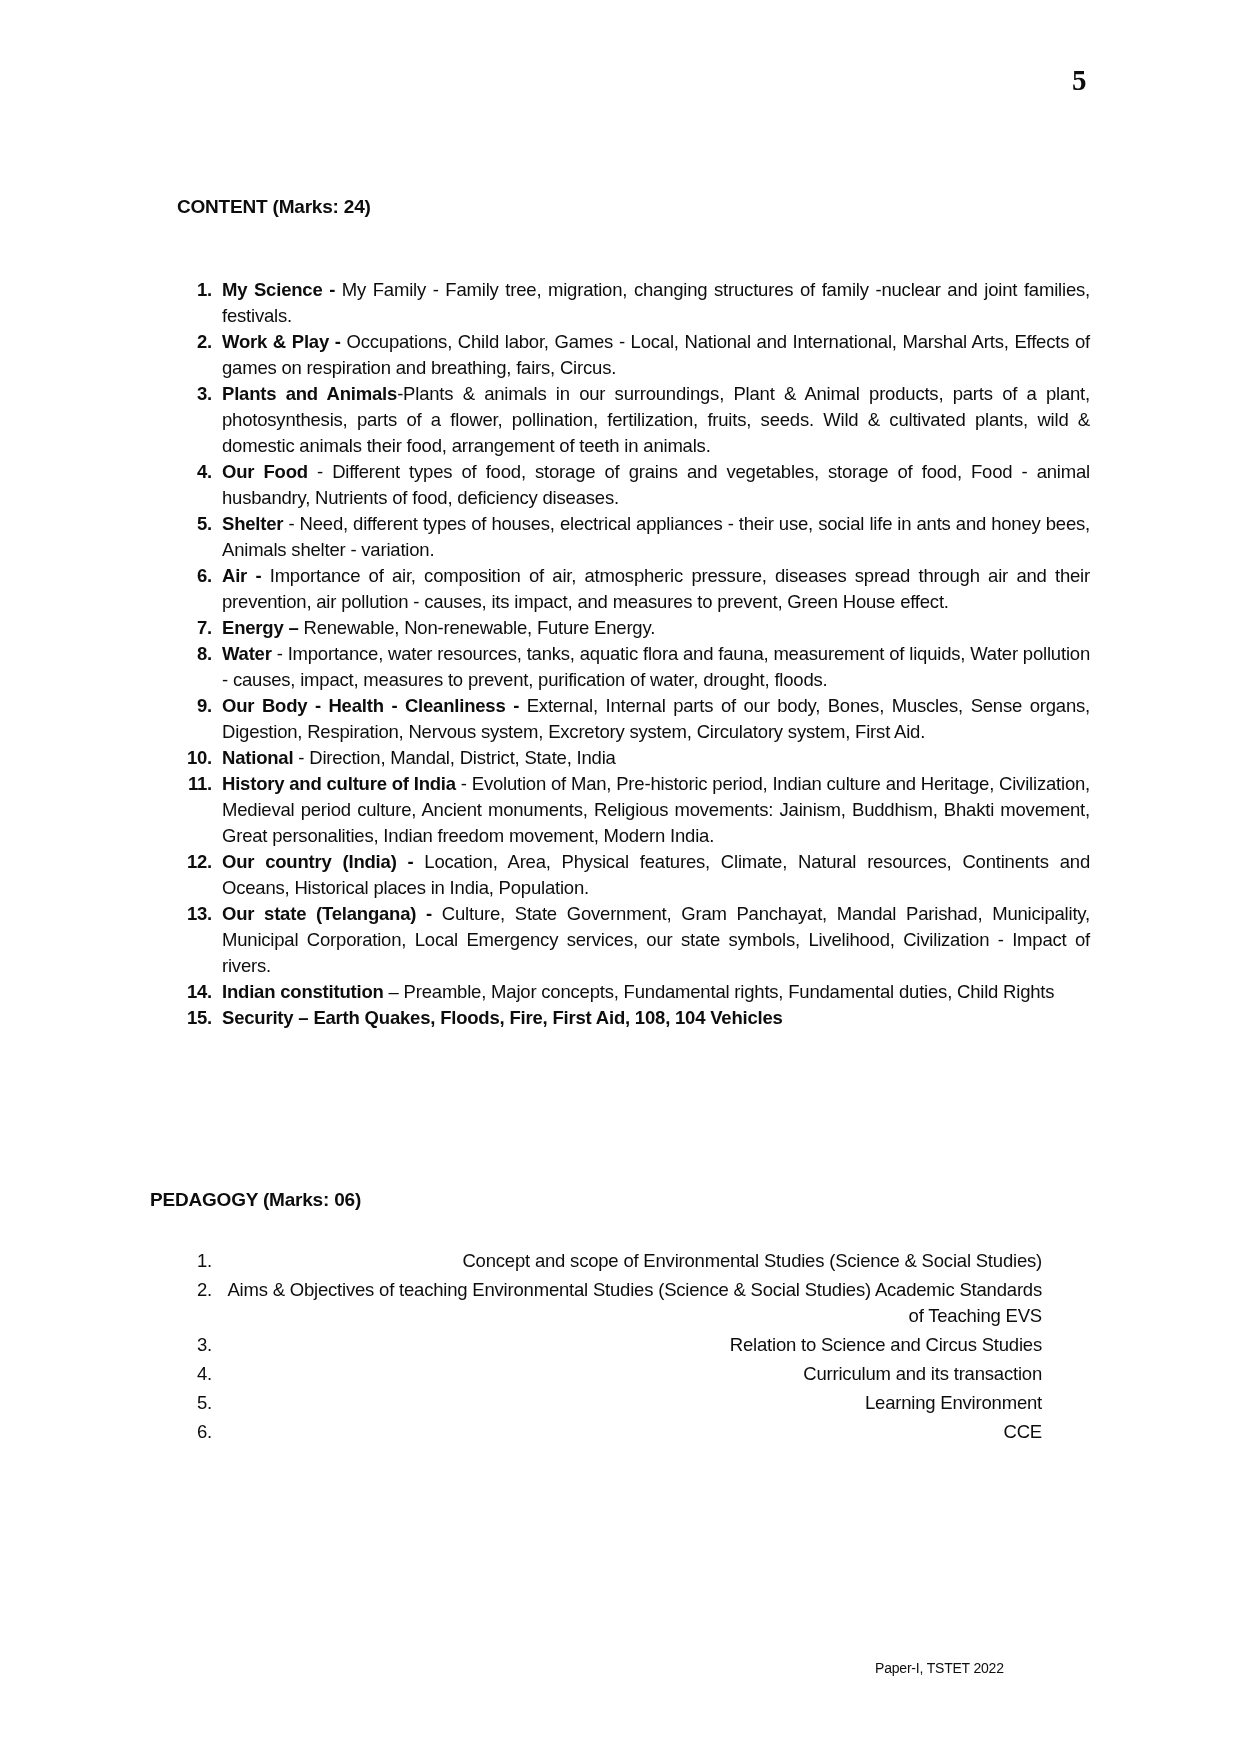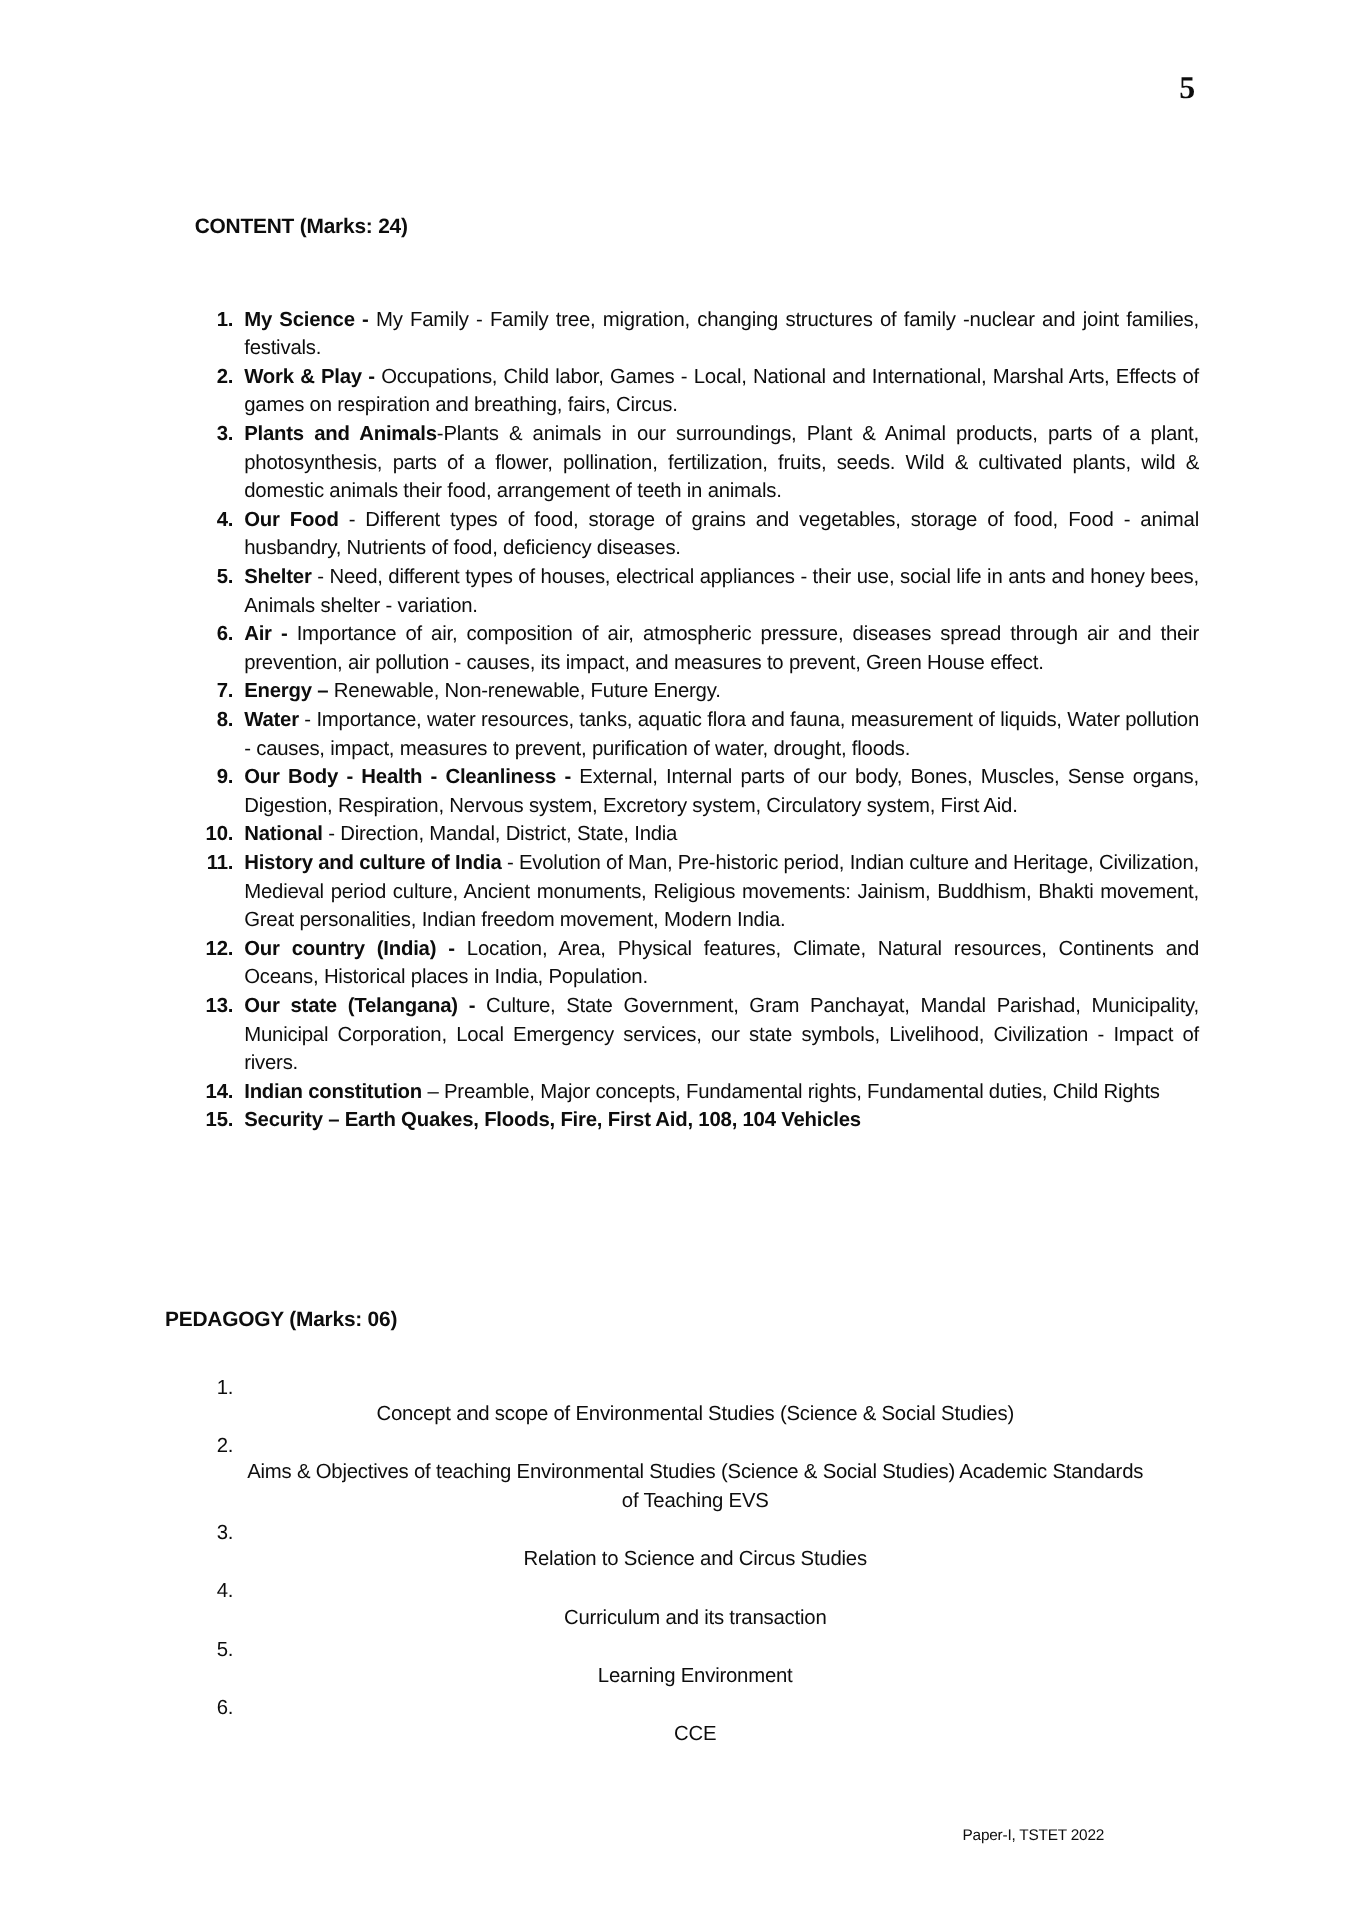--- a/index.html
+++ b/index.html
@@ -69,22 +69,21 @@
     letter-spacing: -0.2px;
   }
   .pedagogy-list .li {
     display: flex; align-items: flex-start;
     margin-bottom: 3px;
   }
   .pedagogy-list .num { font-weight: normal; }
   .pedagogy-list .txt {
     flex: 1 1 auto;
     max-width: 820px;
-    text-align: center;
-    margin-top: 24px;
+    text-align: right;
   }
   .footer {
     position: absolute; top: 1660px; left: 875px;
     font-weight: normal; font-size: 14px;
     letter-spacing: -0.2px;
     white-space: nowrap;
   }
 </style>
 </head>
 <body>

